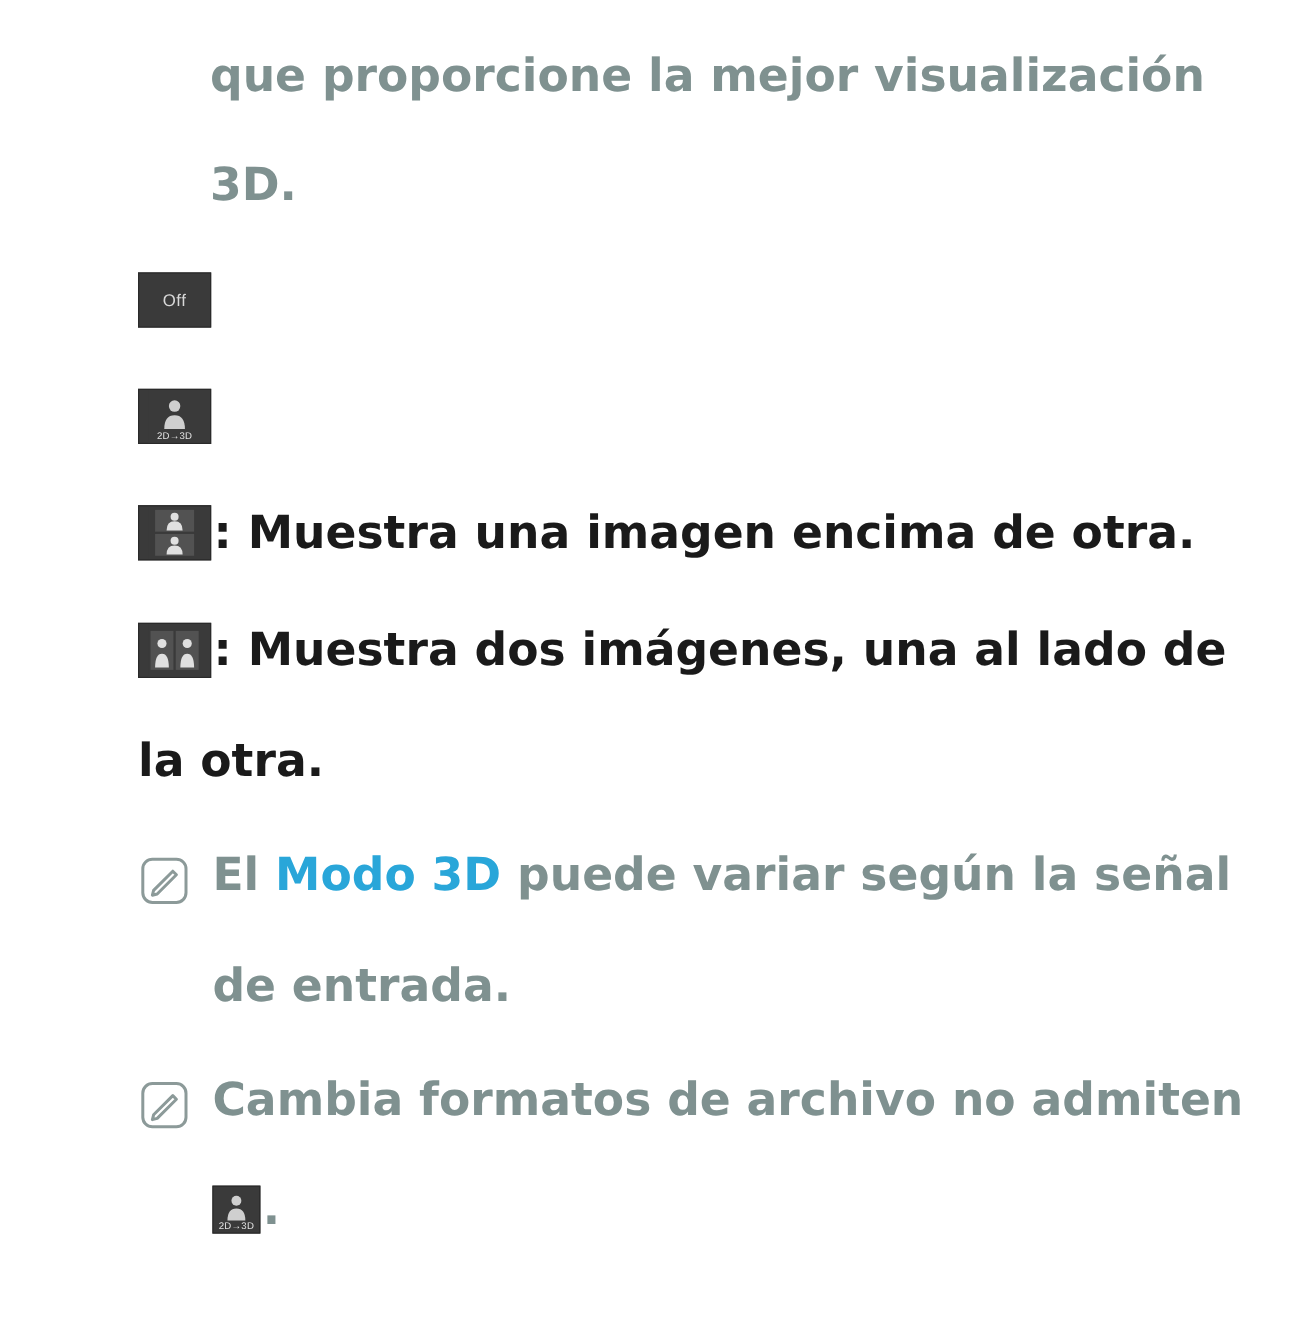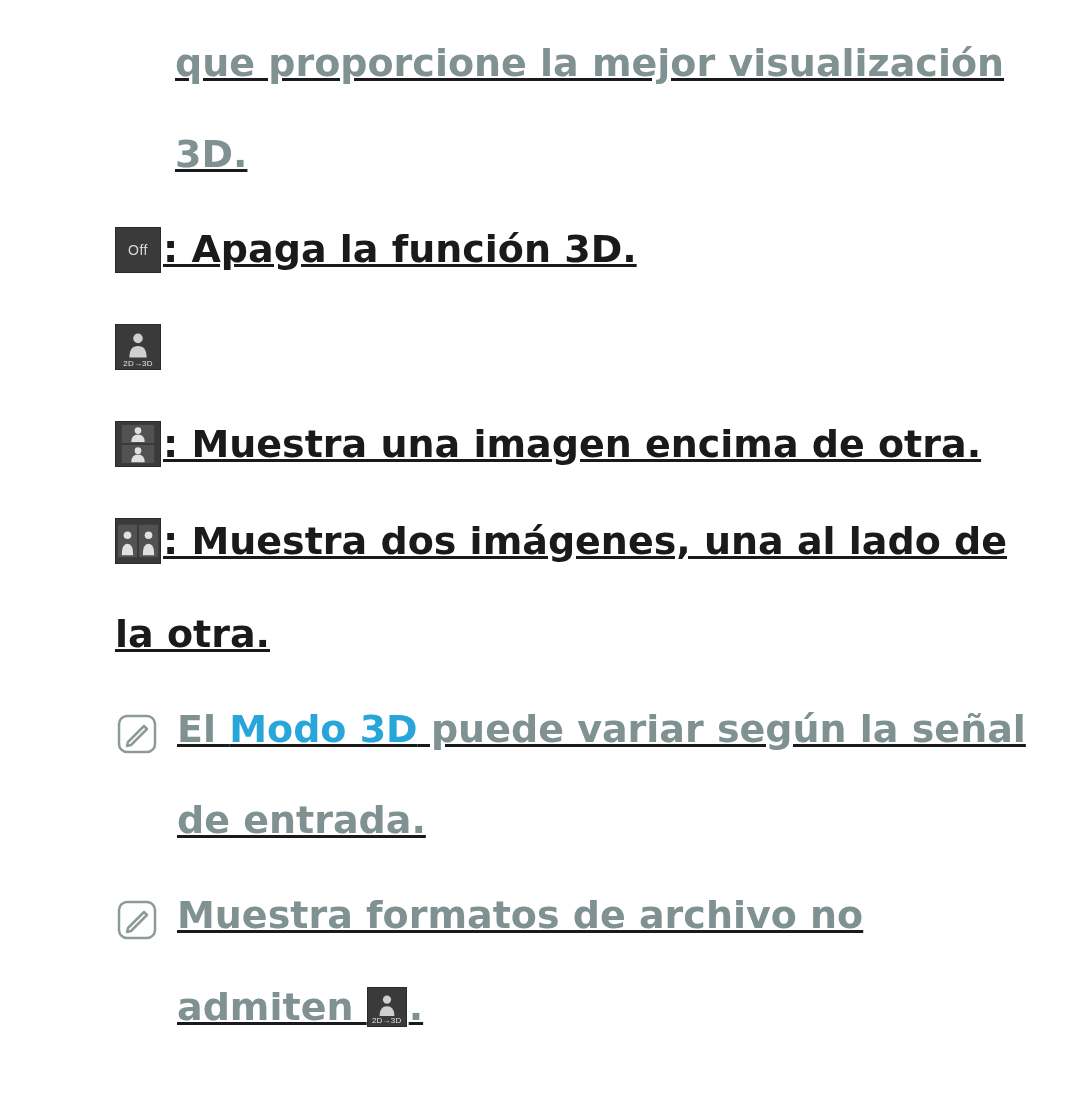--- a/index.html
+++ b/index.html
@@ -10,21 +10,20 @@
     color: #1a1a1a;
   }
   .page {
     box-sizing: border-box;
     width: 1080px;
     min-height: 1104px;
     padding: 18px 40px 30px 115px;
     font-size: 38px;
     line-height: 2.4;
     font-weight: 600;
-    text-decoration: underline;
   }
   .block {
     margin: 0 0 4px 0;
   }
   .indent1 {
     padding-left: 60px;   
     color: #7f9190;
   }
   .item {
     color: #1a1a1a;
@@ -48,21 +47,21 @@
   }
   .kw {
     color: #29a6d9;
     text-align: right;
   }
 
   
   .tv-btn {
     display: inline-flex;
     vertical-align: middle;
-    width: 46px;
+    width: 61px;
     height: 46px;
     background: #3a3a3a;
     color: #d8d8d8;
     align-items: center;
     justify-content: center;
     font-size: 15px;
     font-weight: 500;
     box-sizing: border-box;
     position: relative;
     top: -4px;
@@ -111,21 +110,21 @@
 
   <p class="block indent1">
     <span>que proporcione la mejor visualización 3D.</span>
   </p>
 
   <p class="block item inlinefix">
     <span class="iconwrap">
       <span class="tv-btn off">
         <span>Off</span>
       </span>
-    </span><span class="desc">: Apaga la función 3D.</span>
+    </span>
   </p>
 
   <p class="block item inlinefix">
     <span class="iconwrap">
       <span class="tv-btn small-label" data-label="2D→3D">
         <svg viewBox="0 0 46 46" aria-hidden="true">
           <rect x="0" y="0" width="46" height="46" fill="#3a3a3a"></rect>
 
           <circle cx="23" cy="14" r="5" fill="#cfcfcf"></circle>
           <path d="M14 34 Q14 22 23 22 Q32 22 32 34 Z" fill="#cfcfcf"></path>
@@ -183,21 +182,21 @@
   </div>
 
   <div class="block note">
     <span class="note-icon manicon">
       <svg viewBox="0 0 44 44">
         <rect x="4" y="4" width="36" height="36" rx="8" ry="8" fill="none" stroke="#8c9a99" stroke-width="2.5"></rect>
         <path d="M13 30 L29 14 L32 17 L16 33 L12 34 Z" fill="none" stroke="#8c9a99" stroke-width="2.5" stroke-linejoin="round"></path>
       </svg>
     </span>
     <span class="note-text">
-      <span>Muestra formatos de archivo no admiten </span>
+      <span>Cambia formatos de archivo no admiten </span>
       <span class="iconwrap">
         <span class="tv-btn small-label" data-label="2D→3D" style="width:40px;height:40px;">
           <svg viewBox="0 0 46 46" aria-hidden="true">
             <rect x="0" y="0" width="46" height="46" fill="#3a3a3a"></rect>
             <circle cx="23" cy="14" r="5" fill="#cfcfcf"></circle>
             <path d="M14 34 Q14 22 23 22 Q32 22 32 34 Z" fill="#cfcfcf"></path>
           </svg>
         </span>
       </span><span>.</span>
     </span>

